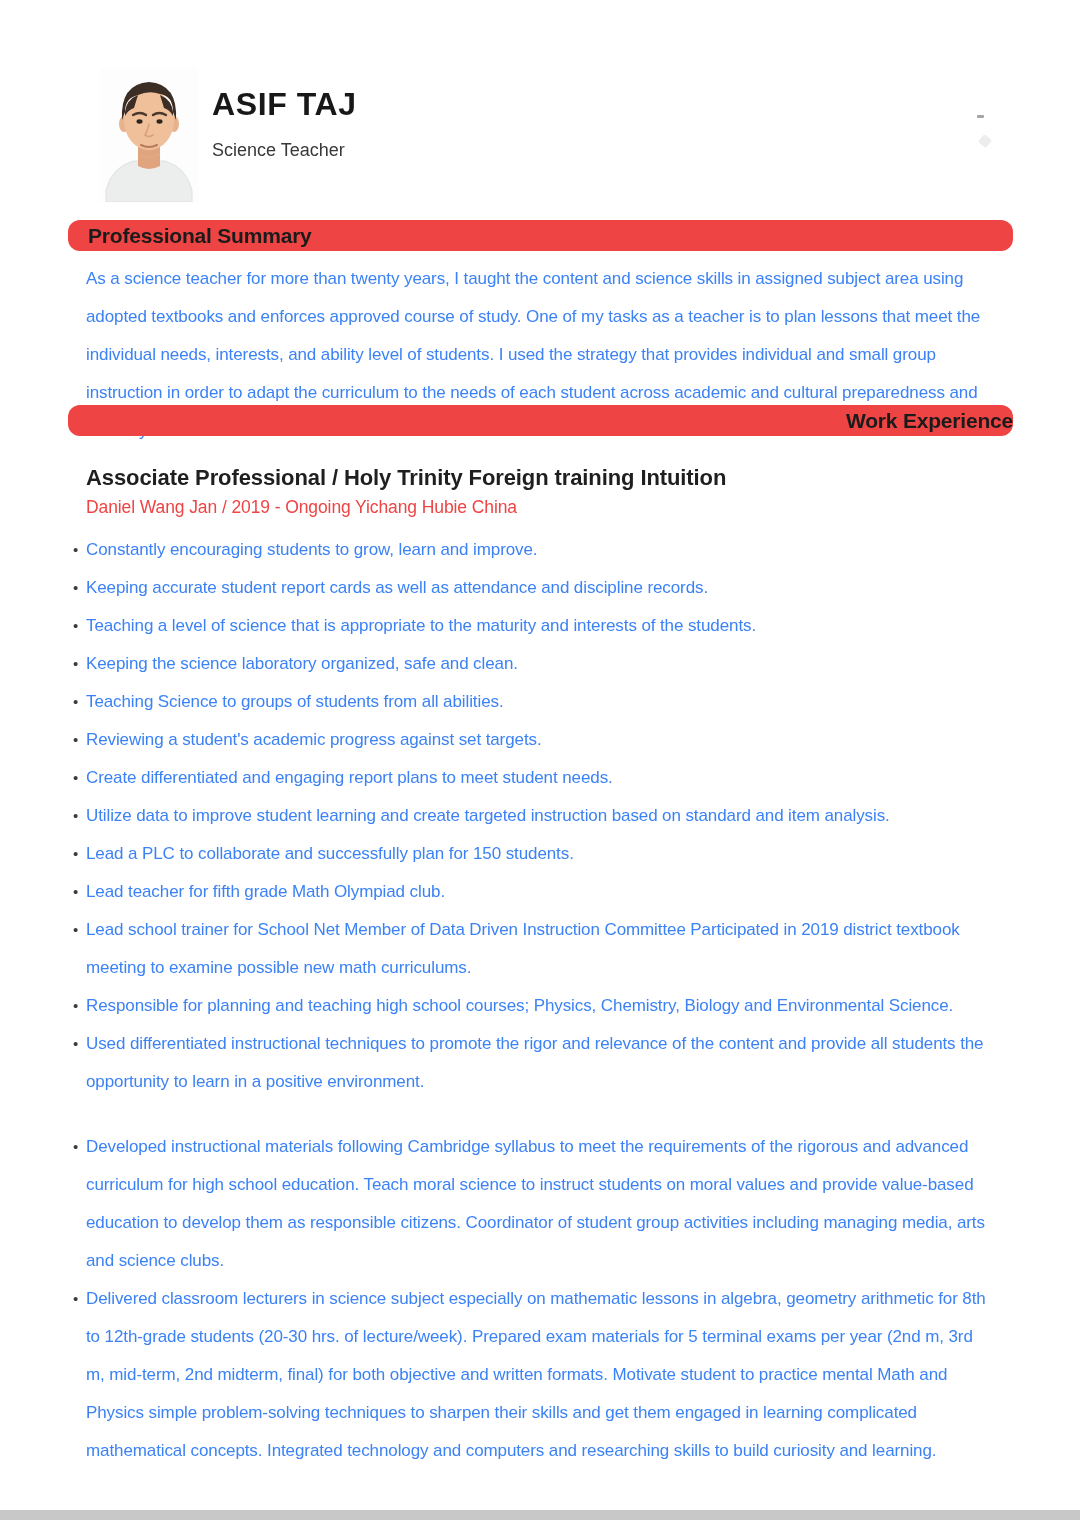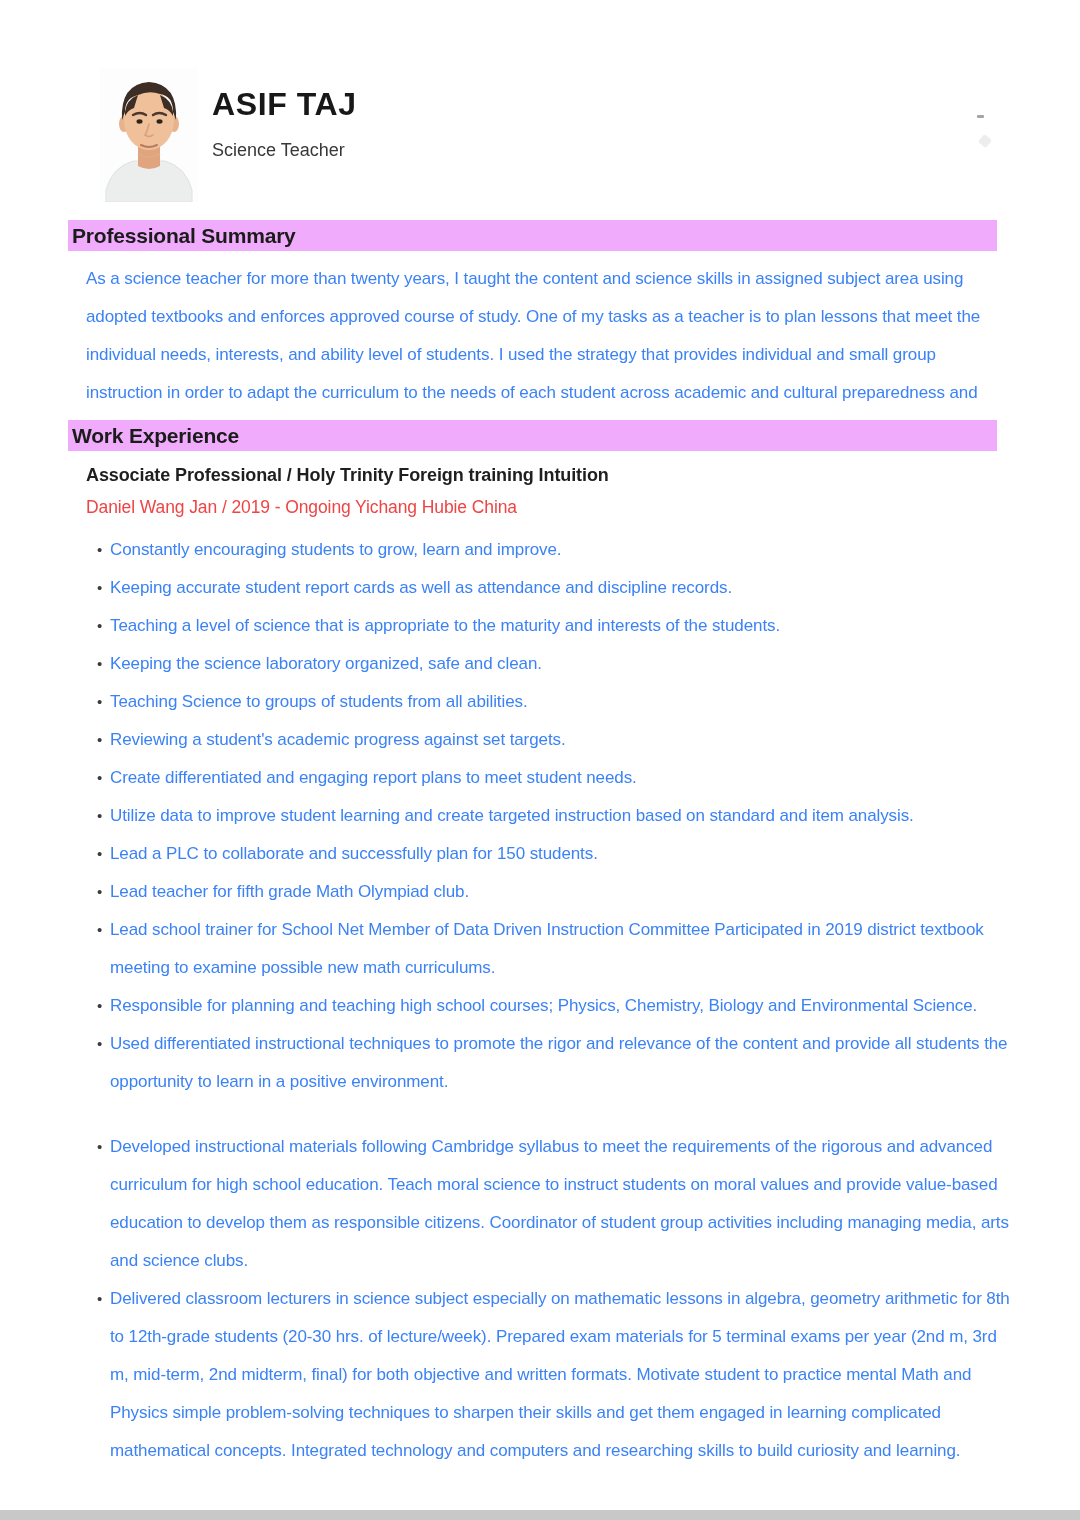--- a/index.html
+++ b/index.html
@@ -30,53 +30,53 @@
   }
   .subtitle {
     position: absolute; left: 212px; top: 140px;
     font-size: 18px; color: #383838;
   }
 
   
   .section-bar {
     position: absolute; left: 68px;
     width: 925px; height: 31px;
-    background: #f0abfc;
-    padding-left: 4px;
-    display: flex; align-items: center;
+    background: #ef4444;
+    padding-left: 20px;
+    display: flex; align-items: center; border-radius: 12px;
   }
   .section-bar .section-title {
     font-size: 21px; font-weight: bold; color: #1B1B1B;
     letter-spacing: -0.2px;
   }
   .bar-summary { top: 220px; }
-  .bar-work   { top: 420px; }
+  .bar-work   { top: 405px; justify-content: flex-end; }
 
   
   .body-text {
     font-size: 17px; line-height: 38px;
     color: #3b82f6; letter-spacing: -0.1px;
   }
   .summary-text {
     position: absolute; left: 86px; top: 260px;
     width: 916px;
   }
   .job-title {
     position: absolute; left: 86px; top: 465px;
-    font-size: 18px; font-weight: bold; color: #1F1F1F;
+    font-size: 22px; font-weight: bold; color: #1F1F1F;
     letter-spacing: -0.1px;
   }
   .job-meta {
     position: absolute; left: 86px; top: 497px;
     font-size: 17.5px; color: #ef4444; letter-spacing: -0.1px;
   }
 
   
   .bullets-wrap {
-    position: absolute; left: 96px; top: 531px; width: 916px;
+    position: absolute; left: 72px; top: 531px; width: 916px;
   }
   ul.bullets {
     list-style: none; margin: 0; padding: 0;
   }
   ul.bullets li {
     position: relative;
     padding-left: 14px;
   }
   ul.bullets li::before {
     content: '\2022';

